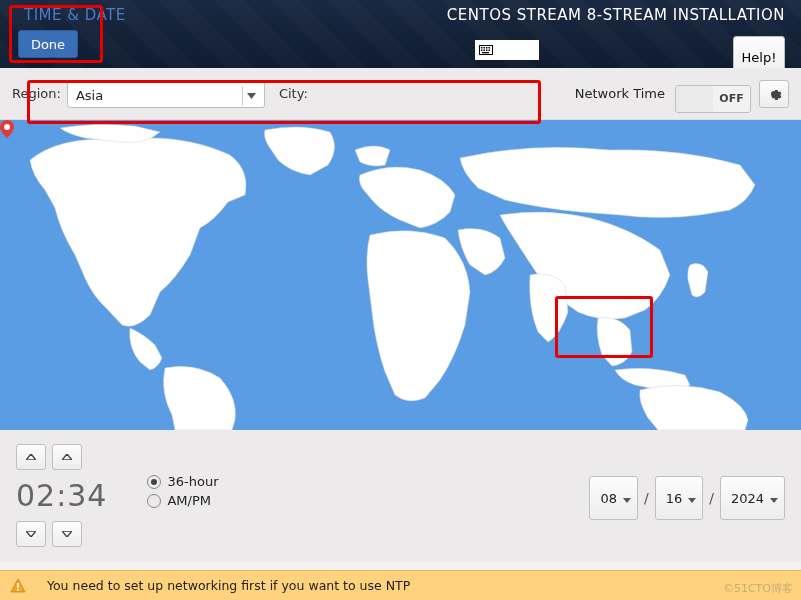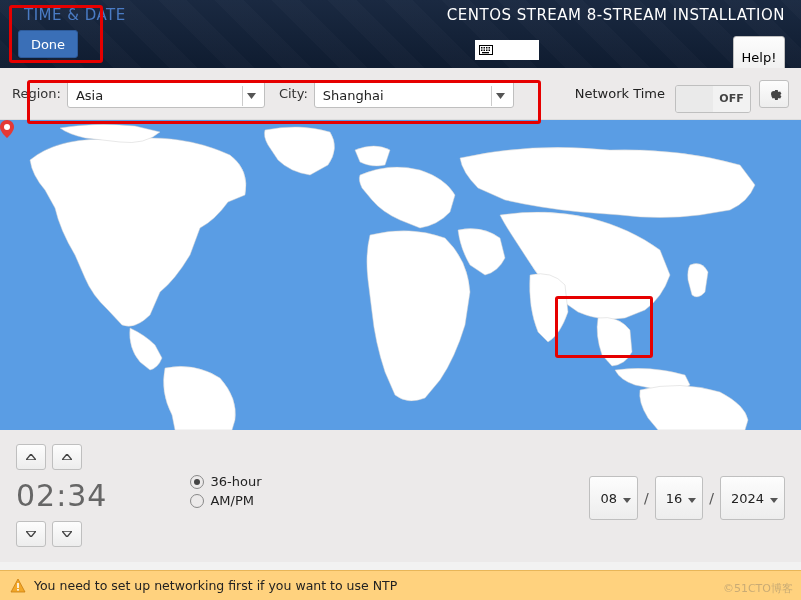--- a/index.html
+++ b/index.html
@@ -30,34 +30,34 @@
   .switch{width:76px;height:28px;border:1px solid #bfbfbf;border-radius:3px;display:flex;overflow:hidden;cursor:pointer;margin-top:10px;}
   .switch .slider{width:38px;background:#eaeaea;}
   .switch .off{width:38px;display:flex;align-items:center;justify-content:center;font-size:11px;font-weight:bold;color:#444;background:#f2f2f2;}
   .gear-btn{width:30px;height:28px;margin-left:8px;border:1px solid #bfbfbf;border-radius:3px;background:linear-gradient(#fdfdfd,#ededed);display:flex;align-items:center;justify-content:center;cursor:pointer;}
   
   .map{height:310px;background:#5a9de4;position:relative;overflow:hidden;}
   .map svg{position:absolute;left:0;top:0;}
   .pin{position:absolute;left:594px;top:204px;width:14px;height:18px;z-index:3;}
   .map-hl{position:absolute;left:555px;top:176px;width:98px;height:62px;border:3px solid #e60000;border-radius:3px;z-index:4;pointer-events:none;}
   
-  .bottom{height:132px;background:#eceaea;padding:14px 16px 0 16px;display:flex;align-items:flex-start;position:relative;gap:43px;}
+  .bottom{height:132px;background:#eceaea;padding:14px 16px 0 16px;display:flex;align-items:flex-start;position:relative;}
   .time-block{display:flex;flex-direction:column;align-items:flex-start;}
   .btn-row{display:flex;gap:6px;}
   .arrow-btn{width:30px;height:26px;border:1px solid #bfbfbf;border-radius:3px;background:linear-gradient(#fdfdfd,#ededed);display:flex;align-items:center;justify-content:center;cursor:pointer;}
   .time-text{font-size:30px;color:#666;margin:8px 0;letter-spacing:1px;}
   .fmt-block{margin-left:40px;margin-top:30px;}
   .radio-row{display:flex;align-items:center;margin-bottom:4px;cursor:pointer;}
   .radio-circle{width:14px;height:14px;border:1px solid #888;border-radius:50%;margin-right:6px;display:flex;align-items:center;justify-content:center;}
   .radio-dot{width:6px;height:6px;background:#444;border-radius:50%;}
   .date-block{margin-left:auto;margin-top:32px;display:flex;align-items:center;gap:6px;}
   .date-combo{height:44px;border:1px solid #bfbfbf;border-radius:3px;background:linear-gradient(#fdfdfd,#ededed);display:flex;align-items:center;padding:0 6px 0 10px;cursor:pointer;}
   .date-combo .arrow{margin-left:6px;}
   .slash{font-size:14px;color:#555;}
-  .warning{position:absolute;left:0;right:0;bottom:0;height:30px;background:#ffd27e;border-top:1px solid #e8b658;display:flex;align-items:center;padding:0 10px;font-size:12.5px;}
+  .warning{position:absolute;left:0;right:0;bottom:0;height:30px;background:#ffd27e;border-top:1px solid #e8b658;display:flex;align-items:center;padding:0 10px;font-size:12.5px;gap:13px;}
   .warn-icon{width:16px;height:16px;margin-right:8px;flex-shrink:0;}
   .watermark{position:absolute;right:8px;bottom:4px;font-size:11px;color:rgba(100,100,100,0.35);}
 </style>
 </head>
 <body>
 
 <div class="header">
   <div class="title-left">TIME &amp; DATE</div>
   <div class="title-right">CENTOS STREAM 8-STREAM INSTALLATION</div>
   <button class="done-btn">Done</button>
@@ -86,29 +86,20 @@
   <div class="combo combo-region">
     <span>Asia</span>
     <span class="arrow">
         <span class="divider-v"></span>
         <svg width="9" height="6" viewBox="0 0 9 6">
           <path d="M0 0 L9 0 L4.5 6 Z" fill="#555"></path>
         </svg>
       </span>
   </div>
   <span class="rb-label">City:</span>
-  <div class="combo combo-city">
-    <span>Shanghai</span>
-    <span class="arrow">
-        <span class="divider-v"></span>
-        <svg width="9" height="6" viewBox="0 0 9 6">
-          <path d="M0 0 L9 0 L4.5 6 Z" fill="#555"></path>
-        </svg>
-      </span>
-  </div>
   <div class="nt-wrap">
     <span class="nt-label">Network Time</span>
     <div class="switch">
       <div class="slider"></div>
       <div class="off">OFF</div>
     </div>
     <div class="gear-btn">
       <svg width="16" height="16" viewBox="0 0 16 16">
           <path fill="#444" d="M8 5a3 3 0 1 0 0 6 3 3 0 0 0 0-6zm6.3 3.7.9-.7c.1-.1.2-.3.1-.5l-1-1.7c-.1-.2-.3-.2-.4-.2l-1.1.4a5 5 0 0 0-.8-.5l-.2-1.2c0-.2-.2-.3-.4-.3h-2c-.2 0-.3.1-.4.3l-.2 1.2c-.3.1-.5.3-.8.5l-1.1-.4c-.2-.1-.4 0-.4.2l-1 1.7c-.1.2 0 .4.1.5l.9.7v.6l-.9.7c-.1.1-.2.3-.1.5l1 1.7c.1.2.3.2.4.2l1.1-.4c.3.2.5.3.8.5l.2 1.2c0 .2.2.3.4.3h2c.2 0 .3-.1.4-.3l.2-1.2c.3-.1.5-.3.8-.5l1.1.4c.2.1.4 0 .4-.2l1-1.7c.1-.2 0-.4-.1-.5l-.9-.7v-.6z"></path>
         </svg>

